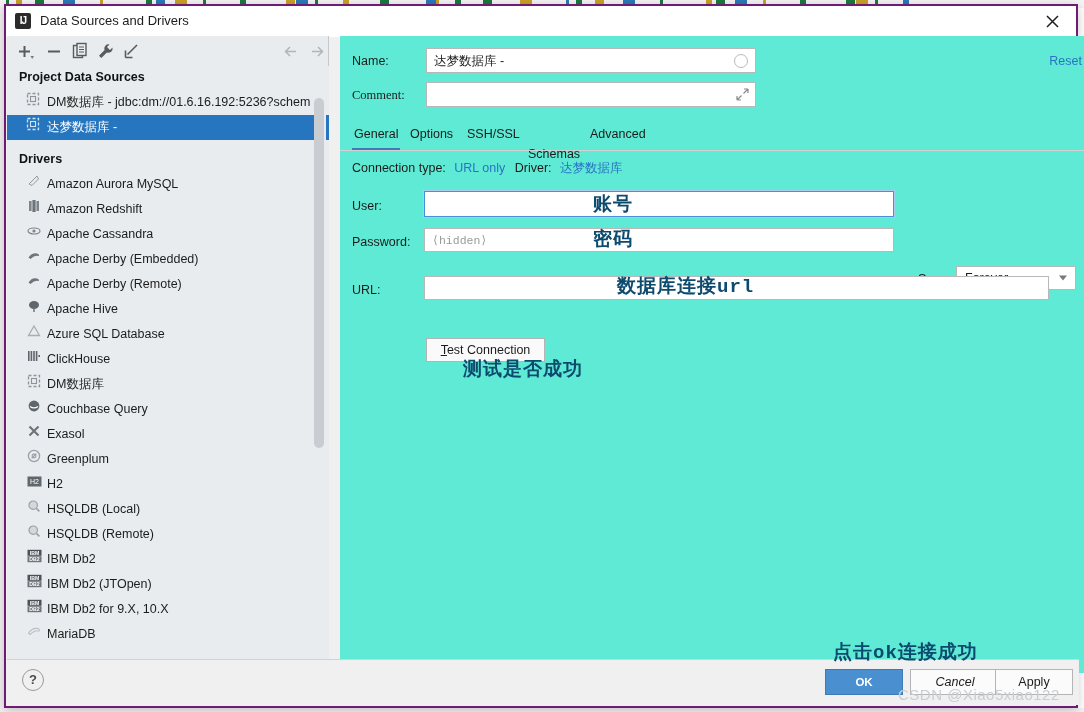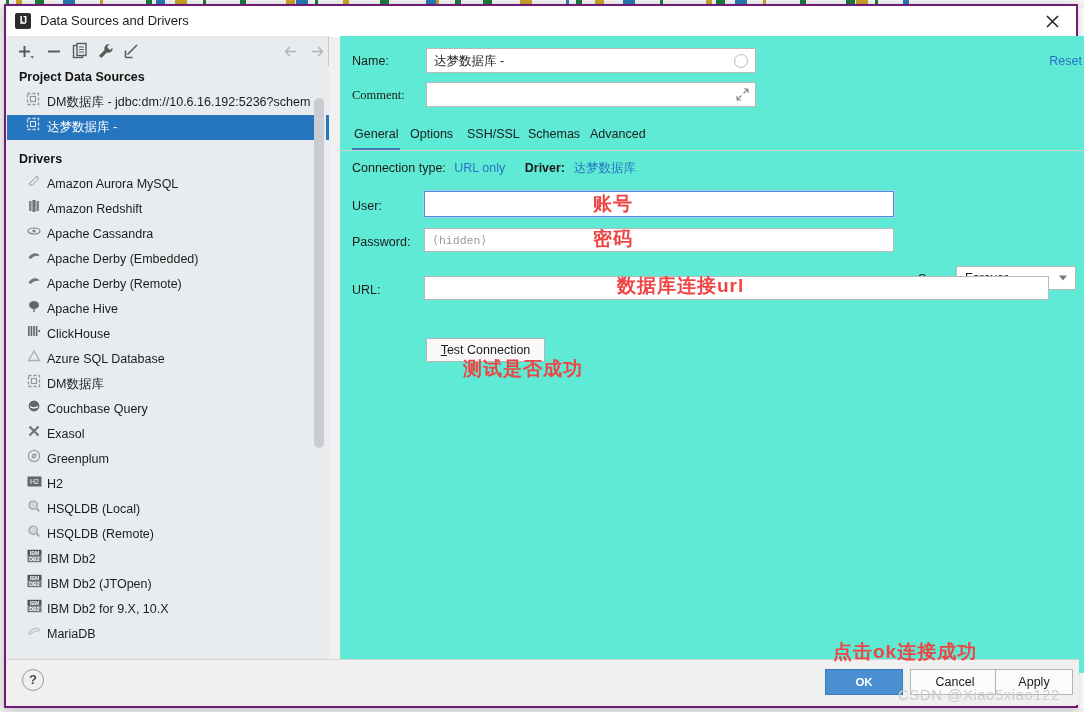--- a/index.html
+++ b/index.html
@@ -311,22 +311,22 @@
     color: #1c1c1c;
     cursor: pointer;
     text-align: center;
     line-height: 22px;
   }
   #test-conn-btn .mn { text-decoration: underline; }
 
   
   .annot {
     position: absolute;
-    color: #ef4444;
-    font-family: Liberation Sans, sans-serif;
+    color: #0c4a6e;
+    font-family: Liberation Mono, monospace;
     font-weight: bold;
     white-space: nowrap;
     letter-spacing: 1px;
   }
 
   
   #bottom-bar {
     position: absolute;
     left: 1px; bottom: 1px;
     width: 1072px; height: 45px;
@@ -361,21 +361,21 @@
     line-height: 24px;
   }
   #ok-btn {
     left: 818px; width: 78px;
     background: #4a90d0;
     border: 1px solid #3d7ab8;
     color: #ffffff;
     font-weight: bold;
     font-size: 11.5px;
   }
-  #cancel-btn { left: 903px; width: 90px; }
+  #cancel-btn { left: 903px; width: 90px; font-style: italic; }
   #apply-btn  { left: 988px; width: 78px; }
 
   #watermark {
     position: absolute;
     left: 898px; top: 686px;
     font-size: 15px;
     color: #c9cdd1;
     letter-spacing: 0.5px;
     white-space: nowrap;
     font-family: "Liberation Sans", sans-serif;
@@ -506,21 +506,21 @@
         </svg>
       </div>
     </div>
 
     <div id="tree-scroll">
       <div class="section-hdr">Project Data Sources</div>
       <div id="data-sources-list">
           <div class="tree-row"><span class="ico"><svg width="14" height="14" viewBox="0 0 14 14">
                 <rect x="1.5" y="1.5" width="11" height="11" fill="none" stroke="#8d9399" stroke-width="1.3" stroke-dasharray="3 2"></rect>
                 <rect x="4.5" y="4.5" width="5" height="5" fill="none" stroke="#8d9399" stroke-width="1.1"></rect>
-              </svg></span><span class="lbl">DM数据库 - jdbc:dm://10.6.16.192:5236?schem</span></div>
+              </svg></span><span class="lbl">DM数据库 - jdbc:dm://01.6.16.192:5236?schem</span></div>
           <div class="tree-row sel"><span class="ico"><svg width="14" height="14" viewBox="0 0 14 14">
                 <rect x="1.5" y="1.5" width="11" height="11" fill="none" stroke="#cfe3f5" stroke-width="1.3" stroke-dasharray="3 2"></rect>
                 <rect x="4.5" y="4.5" width="5" height="5" fill="none" stroke="#cfe3f5" stroke-width="1.1"></rect>
               </svg></span><span class="lbl">达梦数据库 -</span></div>
         </div>
       <div class="section-hdr" style="padding-top:12px;">Drivers</div>
       <div id="drivers-list">
           <div class="tree-row drv-row"><span class="ico"><svg width="14" height="14" viewBox="0 0 14 14">
                 <path d="M2 10 L10 2 L11.5 5 L5 11.5 Z" fill="#e8e8e8" stroke="#9a9a9a" stroke-width="1"></path>
               </svg></span><span class="lbl">Amazon Aurora MySQL</span></div>
@@ -537,29 +537,29 @@
                 <path d="M1.5 8.5 Q5 3 10 4.5 Q12.5 5.2 12 7 Q8 5.5 3.5 10 Z" fill="#6d757b"></path>
               </svg></span><span class="lbl">Apache Derby (Embedded)</span></div>
           <div class="tree-row drv-row"><span class="ico"><svg width="14" height="14" viewBox="0 0 14 14">
                 <path d="M1.5 8.5 Q5 3 10 4.5 Q12.5 5.2 12 7 Q8 5.5 3.5 10 Z" fill="#6d757b"></path>
               </svg></span><span class="lbl">Apache Derby (Remote)</span></div>
           <div class="tree-row drv-row"><span class="ico"><svg width="14" height="14" viewBox="0 0 14 14">
                 <ellipse cx="7" cy="6" rx="5" ry="4" fill="#5f676d"></ellipse>
                 <path d="M7 10 L7 13" stroke="#5f676d" stroke-width="1.3"></path>
               </svg></span><span class="lbl">Apache Hive</span></div>
           <div class="tree-row drv-row"><span class="ico"><svg width="14" height="14" viewBox="0 0 14 14">
+                <path d="M7 2 L12.5 11.5 L1.5 11.5 Z" fill="none" stroke="#a8adb2" stroke-width="1.3"></path>
+              </svg></span><span class="lbl">Azure SQL Database</span></div>
+          <div class="tree-row drv-row"><span class="ico"><svg width="14" height="14" viewBox="0 0 14 14">
                 <rect x="1" y="2" width="1.6" height="10" fill="#5f676d"></rect>
                 <rect x="3.6" y="2" width="1.6" height="10" fill="#5f676d"></rect>
                 <rect x="6.2" y="2" width="1.6" height="10" fill="#5f676d"></rect>
                 <rect x="8.8" y="2" width="1.6" height="10" fill="#5f676d"></rect>
                 <rect x="11.4" y="6" width="1.6" height="2" fill="#5f676d"></rect>
               </svg></span><span class="lbl">ClickHouse</span></div>
-          <div class="tree-row drv-row"><span class="ico"><svg width="14" height="14" viewBox="0 0 14 14">
-                <path d="M7 2 L12.5 11.5 L1.5 11.5 Z" fill="none" stroke="#a8adb2" stroke-width="1.3"></path>
-              </svg></span><span class="lbl">Azure SQL Database</span></div>
           <div class="tree-row drv-row"><span class="ico"><svg width="14" height="14" viewBox="0 0 14 14">
                 <rect x="1.5" y="1.5" width="11" height="11" fill="none" stroke="#8d9399" stroke-width="1.3" stroke-dasharray="3 2"></rect>
                 <rect x="4.5" y="4.5" width="5" height="5" fill="none" stroke="#8d9399" stroke-width="1.1"></rect>
               </svg></span><span class="lbl">DM数据库</span></div>
           <div class="tree-row drv-row"><span class="ico"><svg width="14" height="14" viewBox="0 0 14 14">
                 <circle cx="7" cy="7" r="5.4" fill="#5f676d"></circle>
                 <path d="M3 7.4 Q7 10.4 11 7.4" stroke="#ffffff" stroke-width="1.3" fill="none"></path>
               </svg></span><span class="lbl">Couchbase Query</span></div>
           <div class="tree-row drv-row"><span class="ico"><svg width="14" height="14" viewBox="0 0 14 14">
                 <path d="M2.5 2.5 L11.5 11.5 M11.5 2.5 L2.5 11.5" stroke="#6d757b" stroke-width="2.2"></path>
@@ -627,29 +627,29 @@
         </svg>
       </span>
     </div>
 
     <div id="reset-link">Reset</div>
 
     <div id="tabs">
         <div class="tab active" style="left: 12px;">General</div>
         <div class="tab" style="left: 68px;">Options</div>
         <div class="tab" style="left: 125px;">SSH/SSL</div>
-        <div class="tab" style="left: 186px;">Schemas</div>
+        <div class="tab" style="left: 186px; margin-top: 20px;">Schemas</div>
         <div class="tab" style="left: 248px;">Advanced</div>
       </div>
     <div id="tabs-underline"></div>
 
     <div id="conn-row">
       <span class="k">Connection type:</span>
       <span class="v" style="margin-left:5px;">URL only</span>
-      <span class="k" style="margin-left:16px;font-weight:bold;">Driver:</span>
+      <span class="k" style="margin-left:6px;">Driver:</span>
       <span class="v" style="margin-left:5px;">达梦数据库</span>
     </div>
 
     <div class="fld-label" style="left:12px; top:163px;">User:</div>
     <div class="txtbox" id="user-box">
       <span class="val"></span>
     </div>
 
     <div class="fld-label" style="left:12px; top:199px;">Password:</div>
     <div class="txtbox" id="pass-box">

